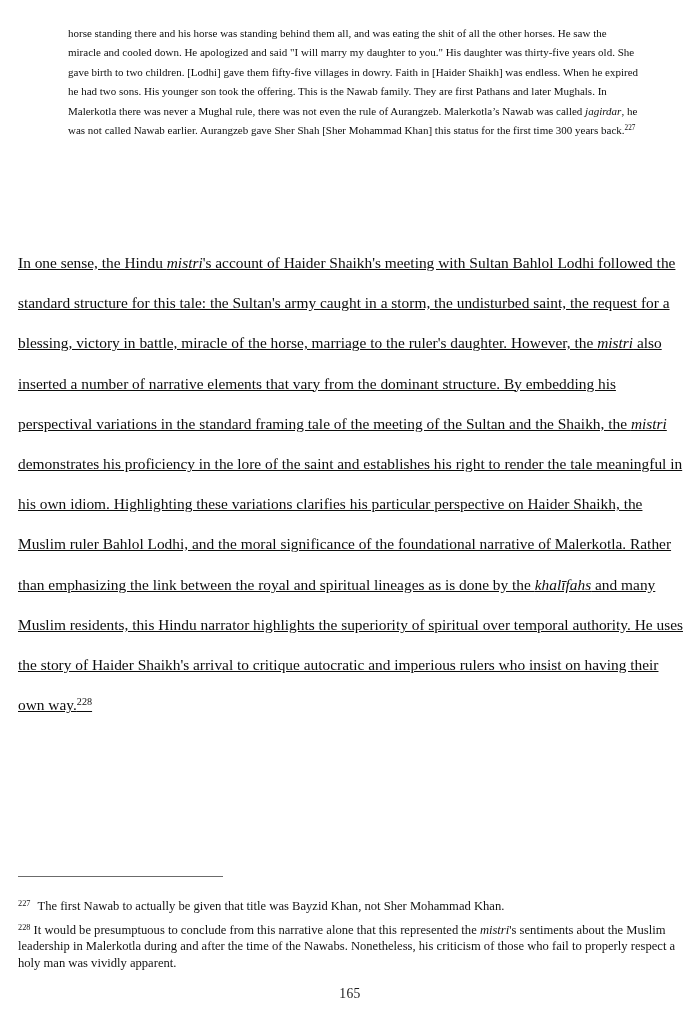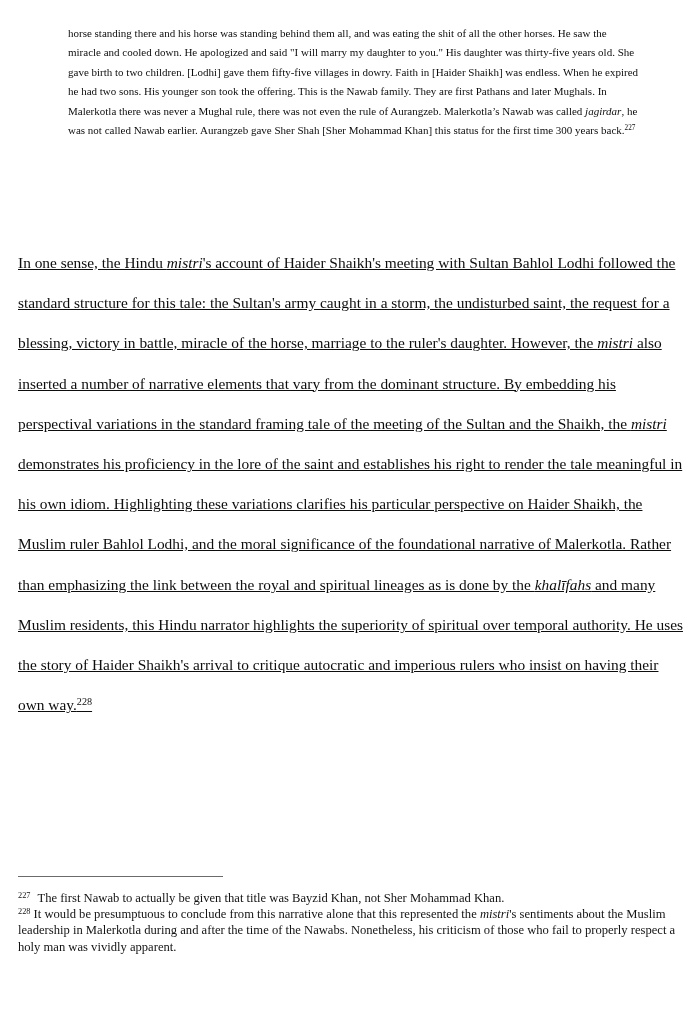--- a/index.html
+++ b/index.html
@@ -60,21 +60,21 @@
   .footnotes {
     position: absolute;
     left: 18px;
     top: 890px;
     width: 666px;
     font-size: 12.6px;
     line-height: 16.2px;
     color: #131313;
   }
   .footnote {
-    margin: 0 0 0 0;
+    margin: 8px 0 0 0;
     text-align: left;
   }
   .fn-sep { display: inline-block; width: 7px; }
 
   
   .page-number {
     position: absolute;
     left: 0;
     top: 986px;
     width: 700px;
@@ -104,14 +104,15 @@
     <span>In one sense, the Hindu </span><i>mistri</i><span>'s account of Haider Shaikh's meeting with Sultan Bahlol Lodhi followed the standard structure for this tale: the Sultan's army caught in a storm, the undisturbed saint, the request for a blessing, victory in battle, miracle of the horse, marriage to the ruler's daughter.  However, the </span><i>mistri</i><span> also inserted a number of narrative elements that vary from the dominant structure.  By embedding his perspectival variations in the standard framing tale of the meeting of the Sultan and the Shaikh, the </span><i>mistri</i><span> demonstrates his proficiency in the lore of the saint and establishes his right to render the tale meaningful in his own idiom.  Highlighting these variations clarifies his particular perspective on Haider Shaikh, the Muslim ruler Bahlol Lodhi, and the moral significance of the foundational narrative of Malerkotla.  Rather than emphasizing the link between the royal and spiritual lineages as is done by the </span><i>khalīfahs</i><span> and many Muslim residents, this Hindu narrator highlights the superiority of spiritual over temporal authority.  He uses the story of Haider Shaikh's arrival to critique autocratic and imperious rulers who insist on having their own way.</span><sup>228</sup>
   </div>
 
   <div class="footnote-rule"></div>
 
   <div class="footnotes">
     <p class="footnote"><sup>227</sup><span class="fn-sep"></span><span>The first Nawab to actually be given that title was Bayzid Khan, not Sher Mohammad Khan.</span></p>
     <p class="footnote"><sup>228</sup> <span>It would be presumptuous to conclude from this narrative alone that this represented the </span><i>mistri</i><span>'s sentiments about the Muslim leadership in Malerkotla during and after the time of the Nawabs.  Nonetheless, his criticism of those who fail to properly respect a holy man was vividly apparent.</span></p>
   </div>
 
+  <div class="page-number">165</div>
 
 </div>
 
 </body></html>

